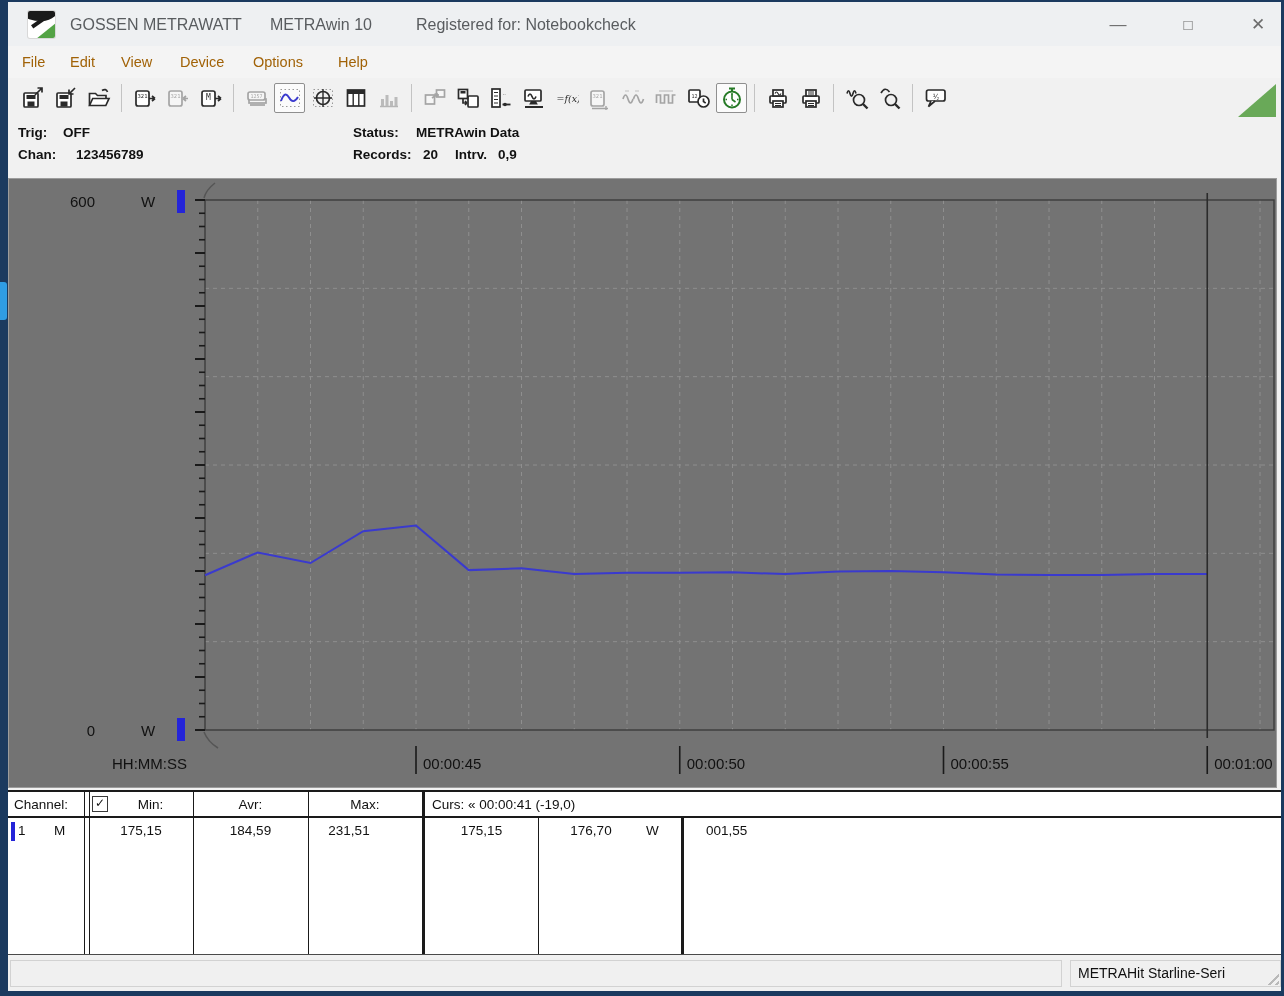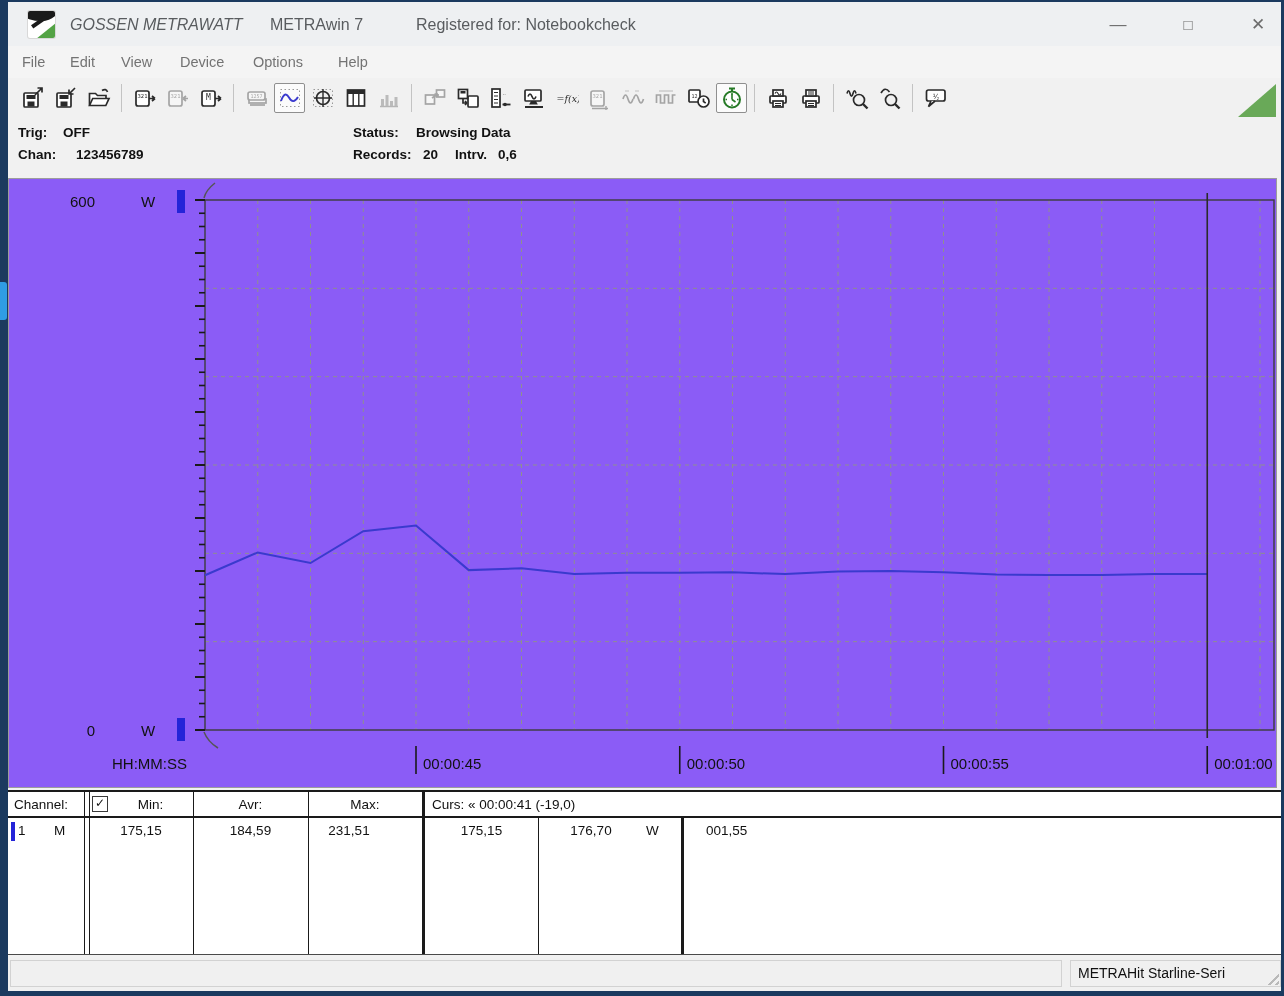--- a/index.html
+++ b/index.html
@@ -17,43 +17,43 @@
   .frame-right{right:0;top:0;width:3px;height:996px;background:var(--navy);}
   .frame-bottom{left:0;bottom:0;width:1284px;height:5px;background:var(--navy);}
   .frame-notch{left:0;top:282px;width:7px;height:38px;background:var(--notch);border-radius:0 3px 3px 0;}
   
   .titlebar{left:8px;top:2px;width:1273px;height:44px;background:#eef0f2;}
   .logo{left:20px;top:9px;width:27px;height:27px;background:#fff;border-radius:2px;overflow:hidden;box-shadow:0 0 0 1px #d8d8d8;}
   .logo .band{position:absolute;left:-4px;top:-6px;width:36px;height:16px;background:#1a1a1a;border-radius:0 0 50% 50%/0 0 100% 40%;}
   .logo .slash{position:absolute;left:2px;top:7px;width:24px;height:4px;background:#1a1a1a;transform:rotate(-35deg);}
   .logo .tri{position:absolute;right:-1px;bottom:-1px;width:0;height:0;border-left:20px solid transparent;border-bottom:16px solid #53a345;}
   .title-text{top:13px;height:20px;line-height:20px;font-size:16px;color:#595c5f;white-space:nowrap;}
-  .t-app{left:62px;font-style:italic;}
+  .t-app{left:62px;}
   .t-prod{left:262px;}
   .t-reg{left:408px;}
   .wctl{top:8px;width:44px;height:30px;text-align:center;line-height:30px;font-size:17px;color:#6d6d6d;cursor:default;}
   .wctl.min{left:1088px;letter-spacing:0;}
   .wctl.max{left:1158px;font-size:15px;}
   .wctl.cls{left:1228px;}
   
   .menubar{left:8px;top:46px;width:1273px;height:32px;background:#f4f4f4;}
-  .menu-item{top:5px;height:22px;line-height:22px;font-size:14.5px;color:#737373;padding:0 4px;}
+  .menu-item{top:5px;height:22px;line-height:22px;font-size:14.5px;color:#a16207;padding:0 4px;}
   
   .toolbar{left:8px;top:78px;width:1273px;height:40px;background:#f1f1f1;display:flex;align-items:center;padding-left:8px;box-sizing:border-box;}
   .tbtn{width:31px;height:30px;margin:0 1px;display:flex;align-items:center;justify-content:center;border:1px solid transparent;box-sizing:border-box;border-radius:2px;}
   .tbtn svg{width:24px;height:24px;}
   .tbtn.pressed{background:#fbfbfb;border:1px solid #8f8f8f;}
   .tbtn.disabled svg{opacity:.38;filter:grayscale(1);}
   .tbsep{width:1px;height:28px;background:#c3c3c3;margin:0 6px;}
   .corner-tri{left:1238px;top:84px;width:0;height:0;border-left:38px solid transparent;border-bottom:33px solid var(--green);}
   
   .infobar{left:8px;top:118px;width:1273px;height:60px;background:#f1f1f1;font-size:13.5px;}
   .infobar span{position:absolute;white-space:nowrap;font-weight:bold;}
   
-  .chart-panel{left:8px;top:178px;width:1269px;height:610px;background:#8b5cf6;border:1px solid #9c9c9c;box-sizing:border-box;}
+  .chart-panel{left:8px;top:178px;width:1269px;height:610px;background:#737373;border:1px solid #9c9c9c;box-sizing:border-box;}
   .chart-panel svg{position:absolute;left:0;top:0;}
   
   .dtable{left:8px;top:790px;width:1273px;height:165px;background:#fff;border-top:2px solid #1a1a1a;border-bottom:1px solid #4a4a4a;box-sizing:border-box;font-size:13.5px;}
   .dtable .hline{position:absolute;left:0;top:24px;width:100%;height:2px;background:#1a1a1a;}
   .vl{position:absolute;top:0;bottom:0;width:1px;background:#1a1a1a;}
   .vl.thick{width:3px;}
   .vl.dataonly{top:26px;}
   .cell{position:absolute;height:20px;line-height:20px;white-space:nowrap;}
   .hdr{top:3px;}
   .rowtxt{top:29px;}
@@ -79,21 +79,21 @@
 <div class="abs frame-bottom"></div>
 <div class="abs frame-notch"></div>
 
 <div class="abs titlebar">
   <div class="abs logo">
     <span class="band"></span>
       <span class="slash"></span>
       <span class="tri"></span>
   </div>
   <span class="abs title-text t-app">GOSSEN METRAWATT</span>
-  <span class="abs title-text t-prod">METRAwin 7</span>
+  <span class="abs title-text t-prod">METRAwin 10</span>
   <span class="abs title-text t-reg">Registered for: Notebookcheck</span>
   <span class="abs wctl min">—</span>
   <span class="abs wctl max">□</span>
   <span class="abs wctl cls">✕</span>
 </div>
 
 <div class="abs menubar">
   <span class="abs menu-item" style="left:10px">File</span>
   <span class="abs menu-item" style="left:58px">Edit</span>
   <span class="abs menu-item" style="left:109px">View</span>
@@ -303,25 +303,25 @@
     </div>
   </div>
 <div class="abs corner-tri"></div>
 
 <div class="abs infobar">
   <span style="left:10px;top:7px">Trig:</span>
   <span style="left:55px;top:7px">OFF</span>
   <span style="left:10px;top:29px">Chan:</span>
   <span style="left:68px;top:29px">123456789</span>
   <span style="left:345px;top:7px">Status:</span>
-  <span style="left:408px;top:7px">Browsing Data</span>
+  <span style="left:408px;top:7px">METRAwin Data</span>
   <span style="left:345px;top:29px">Records:</span>
   <span style="left:415px;top:29px">20</span>
   <span style="left:447px;top:29px">Intrv.</span>
-  <span style="left:490px;top:29px">0,6</span>
+  <span style="left:490px;top:29px">0,9</span>
 </div>
 
 <div class="abs chart-panel">
   <svg id="chart-svg" width="1267" height="608" viewBox="9 179 1267 608">
       <line x1="205" x2="1274" y1="641.6666666666666" y2="641.6666666666666" stroke="#8f8f8f" stroke-dasharray="4 4" stroke-width="1"></line>
       <line x1="205" x2="1274" y1="553.3333333333334" y2="553.3333333333334" stroke="#8f8f8f" stroke-dasharray="4 4" stroke-width="1"></line>
       <line x1="205" x2="1274" y1="465" y2="465" stroke="#8f8f8f" stroke-dasharray="4 4" stroke-width="1"></line>
       <line x1="205" x2="1274" y1="376.6666666666667" y2="376.6666666666667" stroke="#8f8f8f" stroke-dasharray="4 4" stroke-width="1"></line>
       <line x1="205" x2="1274" y1="288.3333333333333" y2="288.3333333333333" stroke="#8f8f8f" stroke-dasharray="4 4" stroke-width="1"></line>
       <line x1="257.75" x2="257.75" y1="200" y2="730" stroke="#8f8f8f" stroke-dasharray="4 4" stroke-width="1"></line>

